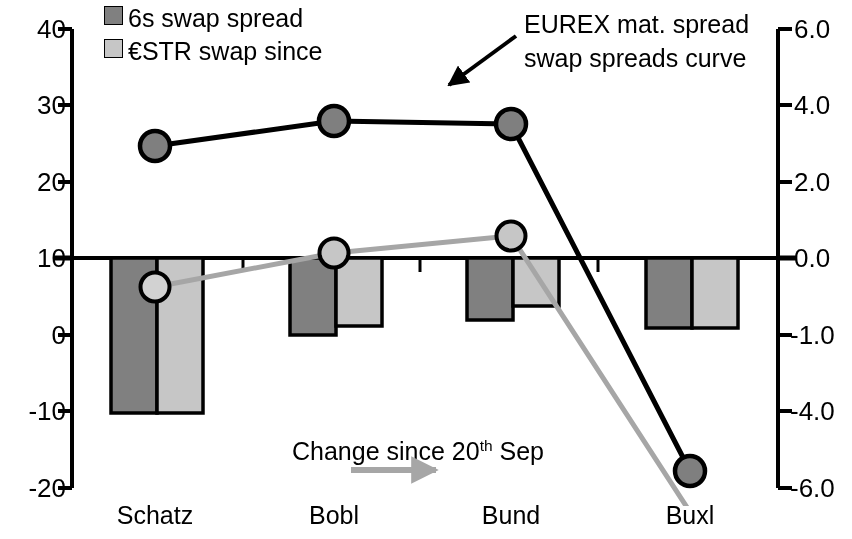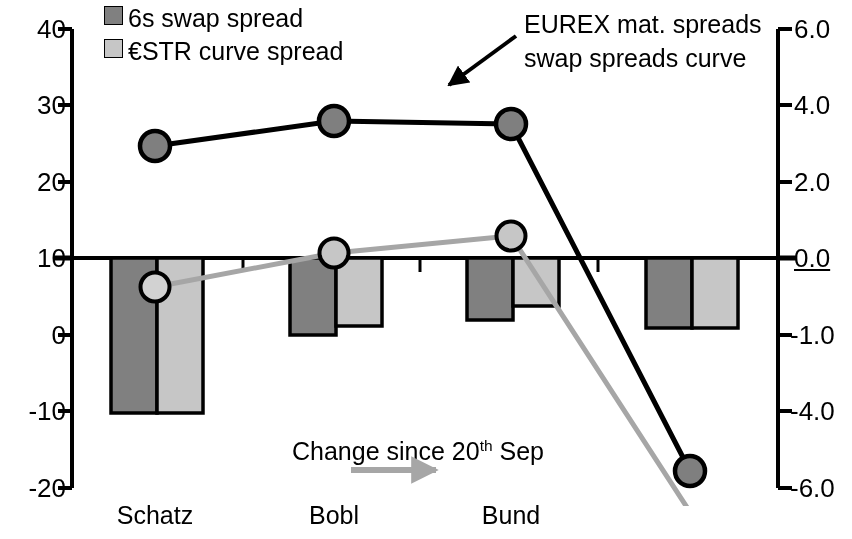--- a/index.html
+++ b/index.html
@@ -29,45 +29,46 @@
 
 <div id="root">
 
   <div class="legend">
     <div class="legend-row">
       <span class="legend-swatch" style="background:#808080;"></span>
       <span class="legend-text">6s swap spread</span>
     </div>
     <div class="legend-row">
       <span class="legend-swatch" style="background:#c6c6c6;"></span>
-      <span class="legend-text">€STR curve spread</span>
+      <span class="legend-text">€STR swap since</span>
     </div>
   </div>
 
   <div class="axis-label left" style="left:4px;top:16px;width:62px;">40</div>
   <div class="axis-label left" style="left:4px;top:92px;width:62px;">30</div>
   <div class="axis-label left" style="left:4px;top:169px;width:62px;">20</div>
   <div class="axis-label left" style="left:4px;top:245px;width:62px;">10</div>
   <div class="axis-label left" style="left:4px;top:322px;width:62px;">0</div>
   <div class="axis-label left" style="left:4px;top:398px;width:62px;">-10</div>
   <div class="axis-label left" style="left:4px;top:475px;width:62px;">-20</div>
 
   <div class="axis-label right" style="left:794px;top:16px;">6.0</div>
   <div class="axis-label right" style="left:794px;top:92px;">4.0</div>
   <div class="axis-label right" style="left:794px;top:169px;">2.0</div>
-  <div class="axis-label right" style="left:794px;top:245px;text-decoration:underline;">0.0</div>
+  <div class="axis-label right" style="left:794px;top:245px;">0.0</div>
   <div class="axis-label right" style="left:790px;top:322px;">-1.0</div>
   <div class="axis-label right" style="left:790px;top:398px;text-align:right;">-4.0</div>
   <div class="axis-label right" style="left:790px;top:475px;">-6.0</div>
 
   <div class="cat-label" style="left:95px;top:503px;width:120px;">Schatz</div>
   <div class="cat-label" style="left:274px;top:503px;width:120px;">Bobl</div>
   <div class="cat-label" style="left:451px;top:503px;width:120px;">Bund</div>
+  <div class="cat-label" style="left:630px;top:503px;width:120px;">Buxl</div>
 
-  <div class="annot" style="left:524px;top:9px;">EUREX mat. spreads</div>
+  <div class="annot" style="left:524px;top:9px;">EUREX mat. spread</div>
   <div class="annot" style="left:524px;top:43px;">swap spreads curve</div>
 
   <div class="chg-label" style="left:292px;top:433px;">
     <span>Change since 20</span><sup>th</sup><span> Sep</span>
   </div>
 
   <svg width="852" height="539">
     <defs>
       <marker id="arrHead" viewBox="0 0 10 10" refX="9" refY="5" markerWidth="5.2" markerHeight="5.2" orient="auto-start-reverse">
         <path d="M 0 0 L 10 5 L 0 10 z" fill="#000"></path>

